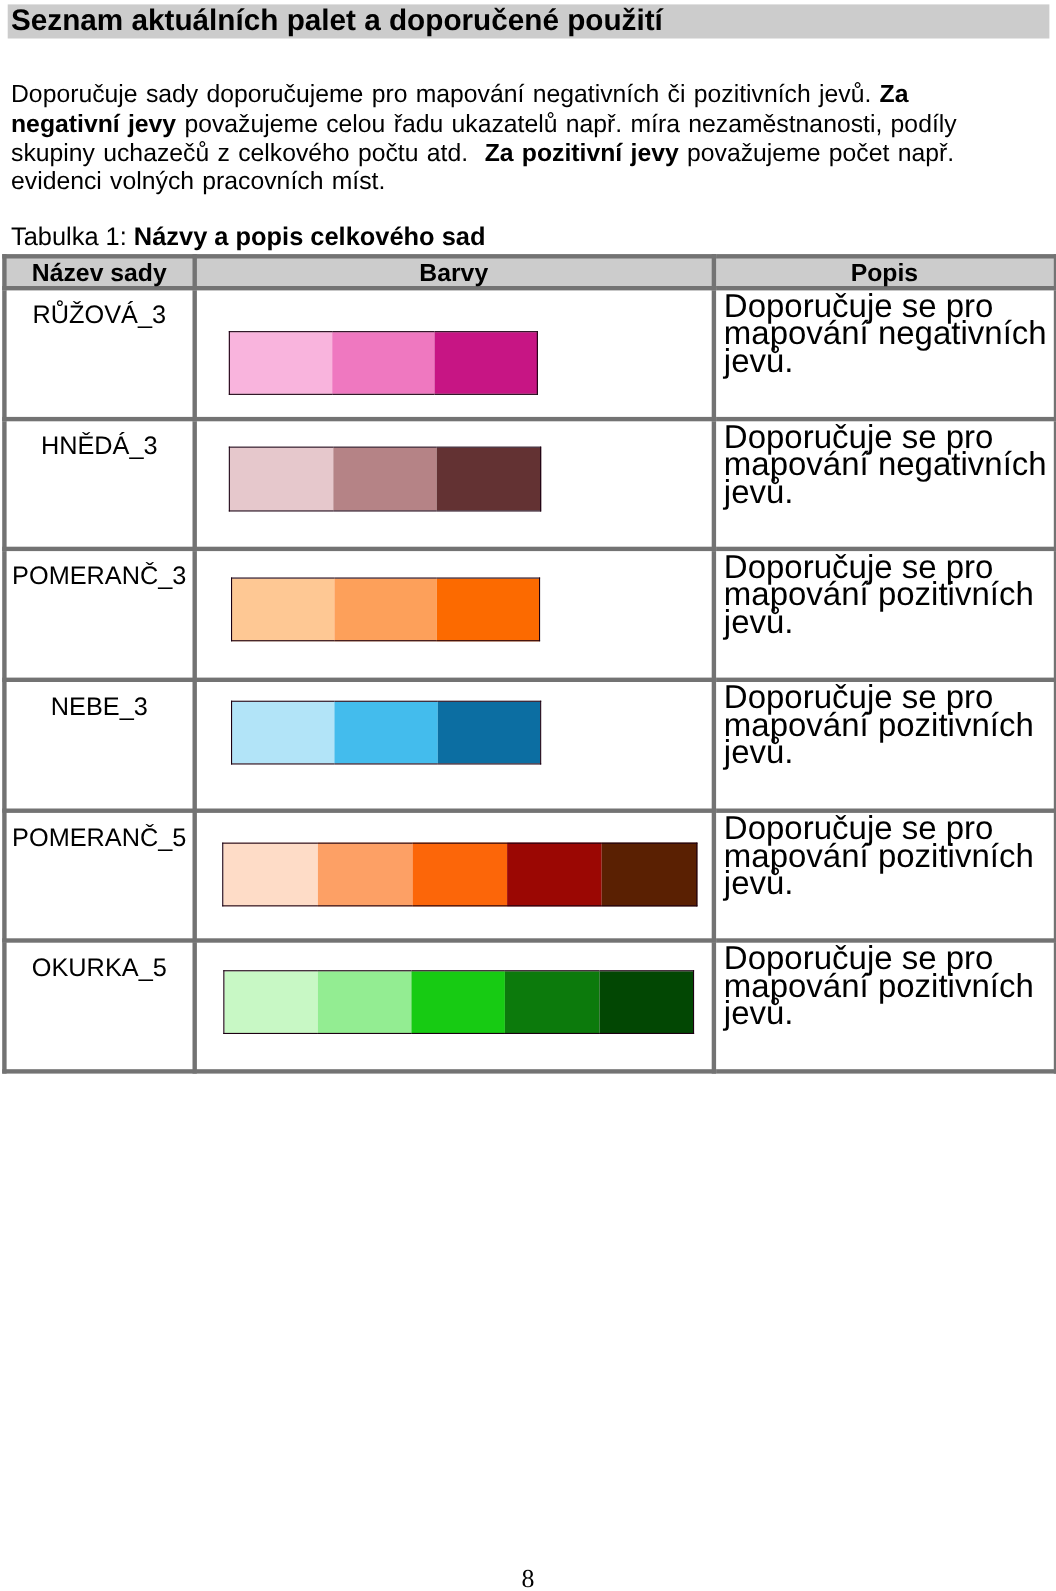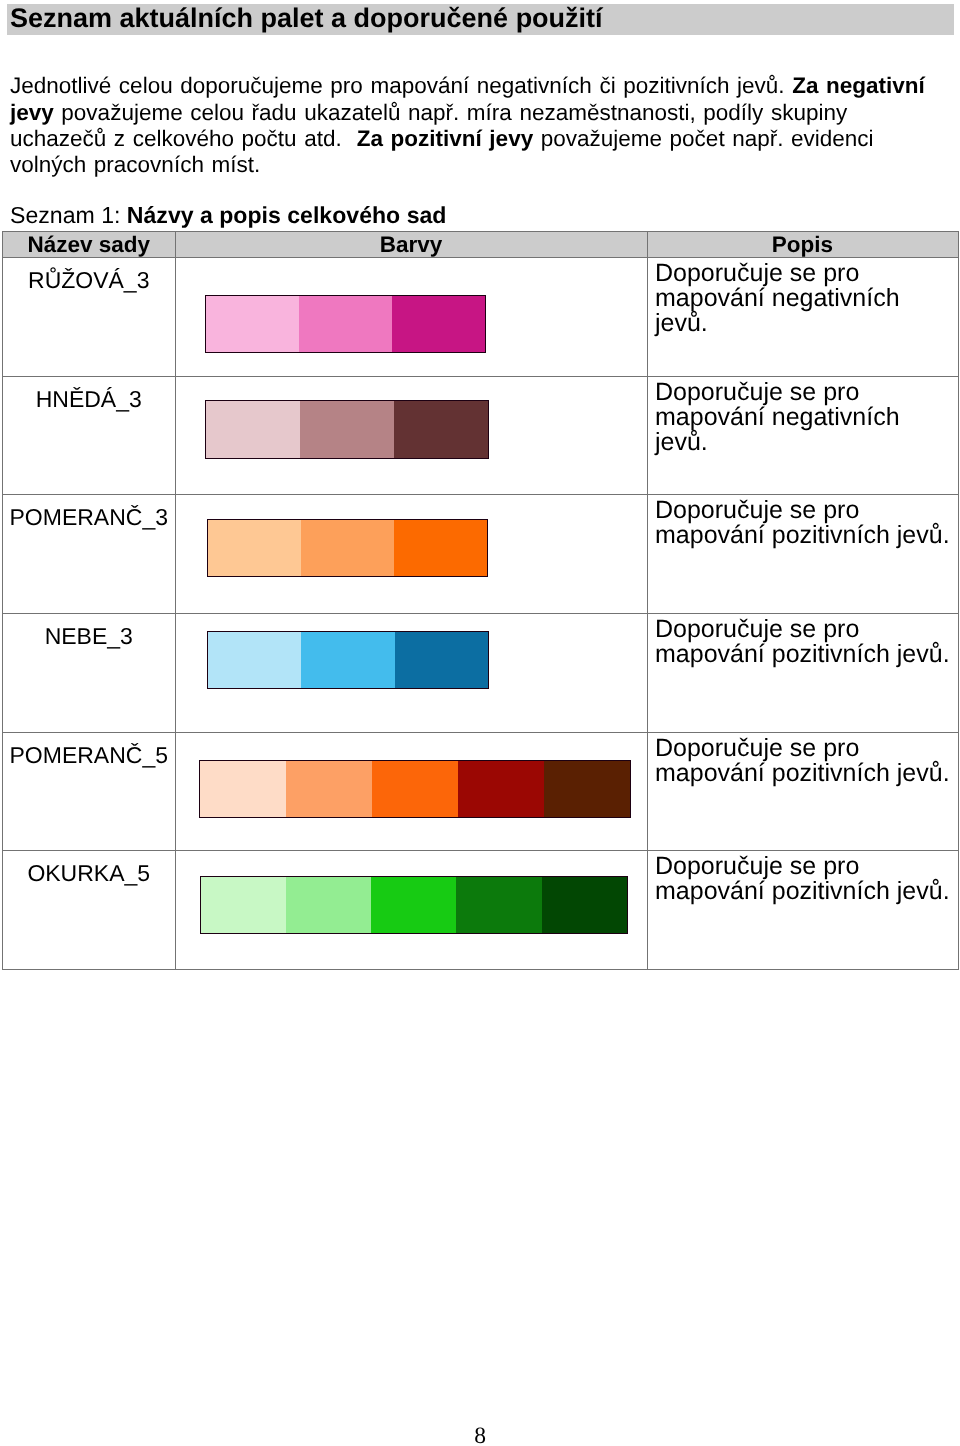--- a/index.html
+++ b/index.html
@@ -20,47 +20,47 @@
   .intro b{font-weight:bold;}
 
   
   .caption{position:absolute;left:10px;top:203px;font-size:23.1px;line-height:24.9px;
            white-space:nowrap;}
   .caption b{font-weight:bold;}
 
   
   .tbl{position:absolute;left:2px;top:231px;width:955.5px;border-collapse:collapse;
        table-layout:fixed;}
-  .tbl td,.tbl th{border:1px solid #737373;padding:0;vertical-align:top;}
+  .tbl td,.tbl th{border:4px solid #737373;padding:0;vertical-align:top;}
   .tbl thead th{background:#cccccc;font-size:22.5px;font-weight:bold;height:25px;
                 text-align:center;vertical-align:middle;line-height:25px;}
   .c1{width:172.5px}.c2{width:472px}.c3{width:311px}
   .tbl tbody tr{height:118.7px;}
   td.name{text-align:center;font-size:23px;line-height:24.9px;}
   td.name .n{display:block;padding-top:10px;}
-  td.desc{font-size:25px;line-height:24.9px;}
+  td.desc{font-size:30px;line-height:24.9px;}
   td.desc .d{display:block;padding:3px 2px 0 7.5px;}
   td.sw .ramp{border:1.5px solid #1c0012;display:table;border-spacing:0;}
   td.sw .ramp .s{display:table-cell;padding:0;}
 
   .pagenum{position:absolute;left:0;top:1424px;width:960px;text-align:center;
            font-family:"Liberation Serif",serif;font-size:23.5px;line-height:24px;}
 </style>
 </head>
 <body>
 
 <div class="page">
 
   <div class="doc-title">
     <div class="t">Seznam aktuálních palet a doporučené použití</div>
   </div>
 
-  <div class="intro"><span>Jednotlivé celou doporučujeme pro mapování negativních či pozitivních jevů. </span><b>Za negativní jevy</b><span> považujeme celou řadu ukazatelů např. míra nezaměstnanosti, podíly skupiny uchazečů z celkového počtu atd.&nbsp; </span><b>Za pozitivní jevy</b><span> považujeme počet např. evidenci volných pracovních míst.</span></div>
+  <div class="intro"><span>Doporučuje sady doporučujeme pro mapování negativních či pozitivních jevů. </span><b>Za negativní jevy</b><span> považujeme celou řadu ukazatelů např. míra nezaměstnanosti, podíly skupiny uchazečů z celkového počtu atd.&nbsp; </span><b>Za pozitivní jevy</b><span> považujeme počet např. evidenci volných pracovních míst.</span></div>
 
-  <div class="caption"><span>Seznam 1:</span> <b>Názvy a popis celkového sad</b></div>
+  <div class="caption"><span>Tabulka 1:</span> <b>Názvy a popis celkového sad</b></div>
 
   <table class="tbl">
     <colgroup>
         <col class="c1">
         <col class="c2">
         <col class="c3">
       </colgroup>
     <thead>
       <tr>
         <th>Název sady</th>

